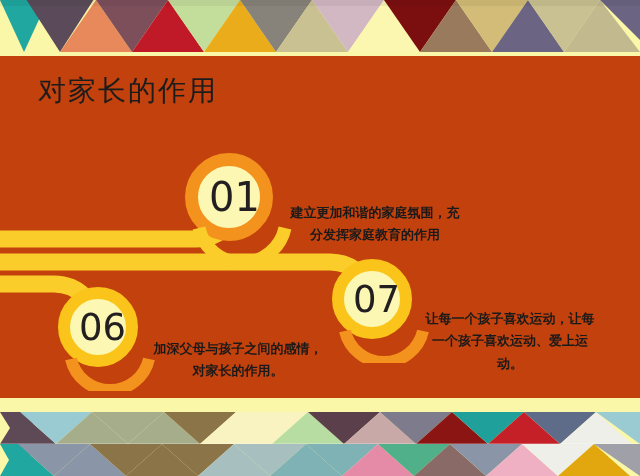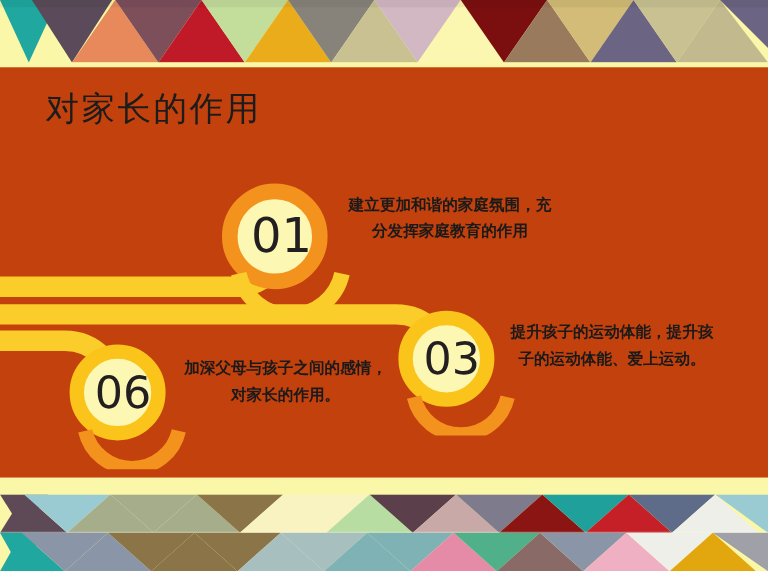--- a/index.html
+++ b/index.html
@@ -86,26 +86,27 @@
 
   
   .arc-accent {
     position: absolute;
     pointer-events: none;
   }
 
   
   .item-text {
     position: absolute;
-    font-family: Liberation Sans, sans-serif;
+    font-family: Liberation Mono, monospace;
     font-weight: bold;
     font-size: 13px;
     line-height: 1.72;
     color: #1a1a1a;
     text-align: center;
+    margin-top: 43px;
   }
   #text-01 { left: 285px; top: 160px; width: 180px; }
   #text-02 { left: 420px; top: 266px; width: 180px; }
   #text-03 { left: 148px; top: 296px; width: 180px; text-align: center; }
 </style>
 </head>
 <body>
 
 <div id="slide">
 
@@ -150,26 +151,26 @@
 
   <div class="num-circle" id="circle-01">
     <span>01</span>
   </div>
   <svg class="arc-accent" style="left:185px; top:153px;" width="114" height="114" viewBox="0 0 114 114" xmlns="http://www.w3.org/2000/svg">
     <path d="M 14,75 A 44,44 0 0 0 100,75" fill="none" stroke="#FBCD2A" stroke-width="13" stroke-linecap="butt"></path>
   </svg>
   <div class="item-text" id="text-01">建立更加和谐的家庭氛围，充分发挥家庭教育的作用</div>
 
   <div class="num-circle" id="circle-02">
-    <span>03</span>
+    <span>07</span>
   </div>
   <svg class="arc-accent" style="left:332px; top:259px;" width="104" height="104" viewBox="0 0 104 104" xmlns="http://www.w3.org/2000/svg">
     <path d="M 13,72 A 40,40 0 0 0 91,72" fill="none" stroke="#F4921E" stroke-width="12" stroke-linecap="butt"></path>
   </svg>
-  <div class="item-text" id="text-02">提升孩子的运动体能，提升孩子的运动体能、爱上运动。</div>
+  <div class="item-text" id="text-02">让每一个孩子喜欢运动，让每一个孩子喜欢运动、爱上运动。</div>
 
   <div class="num-circle" id="circle-03">
     <span>06</span>
   </div>
   <svg class="arc-accent" style="left:58px; top:287px;" width="104" height="104" viewBox="0 0 104 104" xmlns="http://www.w3.org/2000/svg">
     <path d="M 13,72 A 40,40 0 0 0 91,72" fill="none" stroke="#F4921E" stroke-width="12" stroke-linecap="butt"></path>
   </svg>
   <div class="item-text" id="text-03">加深父母与孩子之间的感情，对家长的作用。</div>
 
   <div class="border-band" id="bot-band">

